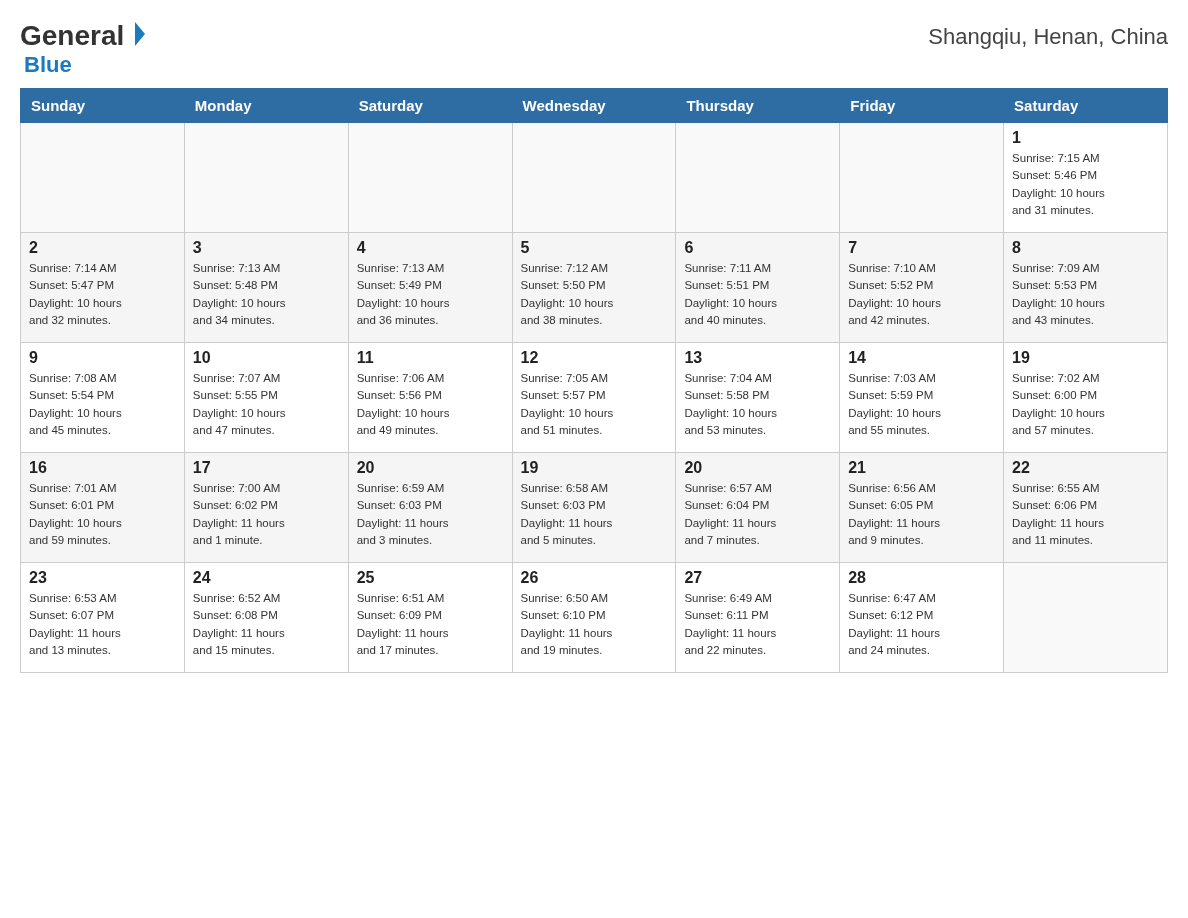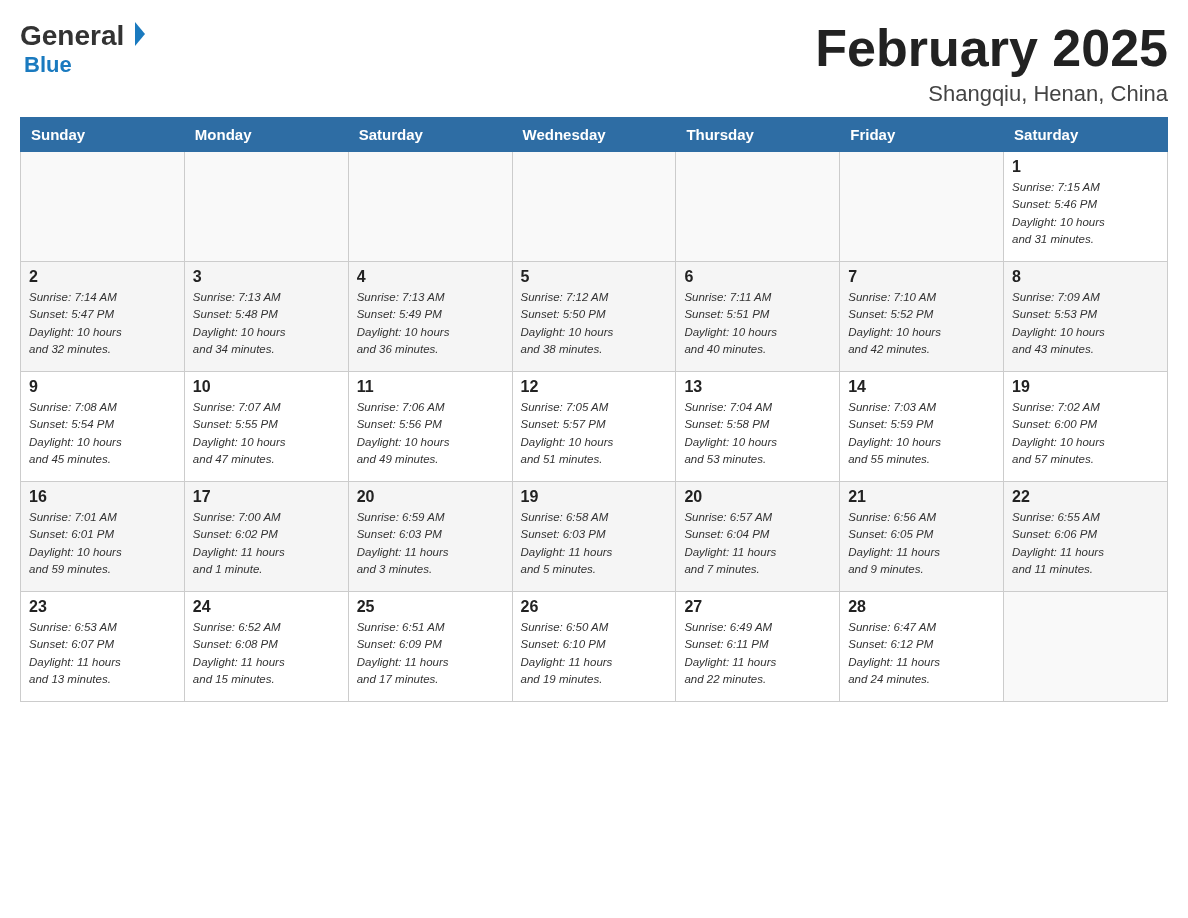--- a/index.html
+++ b/index.html
@@ -87,42 +87,40 @@
     .day-number {
       font-size: 16px;
       font-weight: bold;
       color: #222;
       margin-bottom: 3px;
     }
     .day-info {
       font-size: 11.5px;
       color: #333;
       line-height: 1.5;
-      font-style: italic;
     }
     .empty-cell {
       background: #f9f9f9;
     }
     .calendar tr td.empty-cell {
       background: #f9f9f9;
     }
   </style>
 </head>
 <body>
 
 <div class="header">
   <div class="logo">
     <div class="logo-general">
       <span>General</span>
         <span class="logo-triangle"></span>
     </div>
     <div class="logo-blue-text">Blue</div>
   </div>
   <div class="title-section">
-    <div class="month-title">February 2025</div>
     <div class="location">Shangqiu, Henan, China</div>
   </div>
 </div>
 
 <table class="calendar">
   <thead>
     <tr>
     <th>Sunday</th>
         <th>Monday</th>
         <th>Saturday</th>

